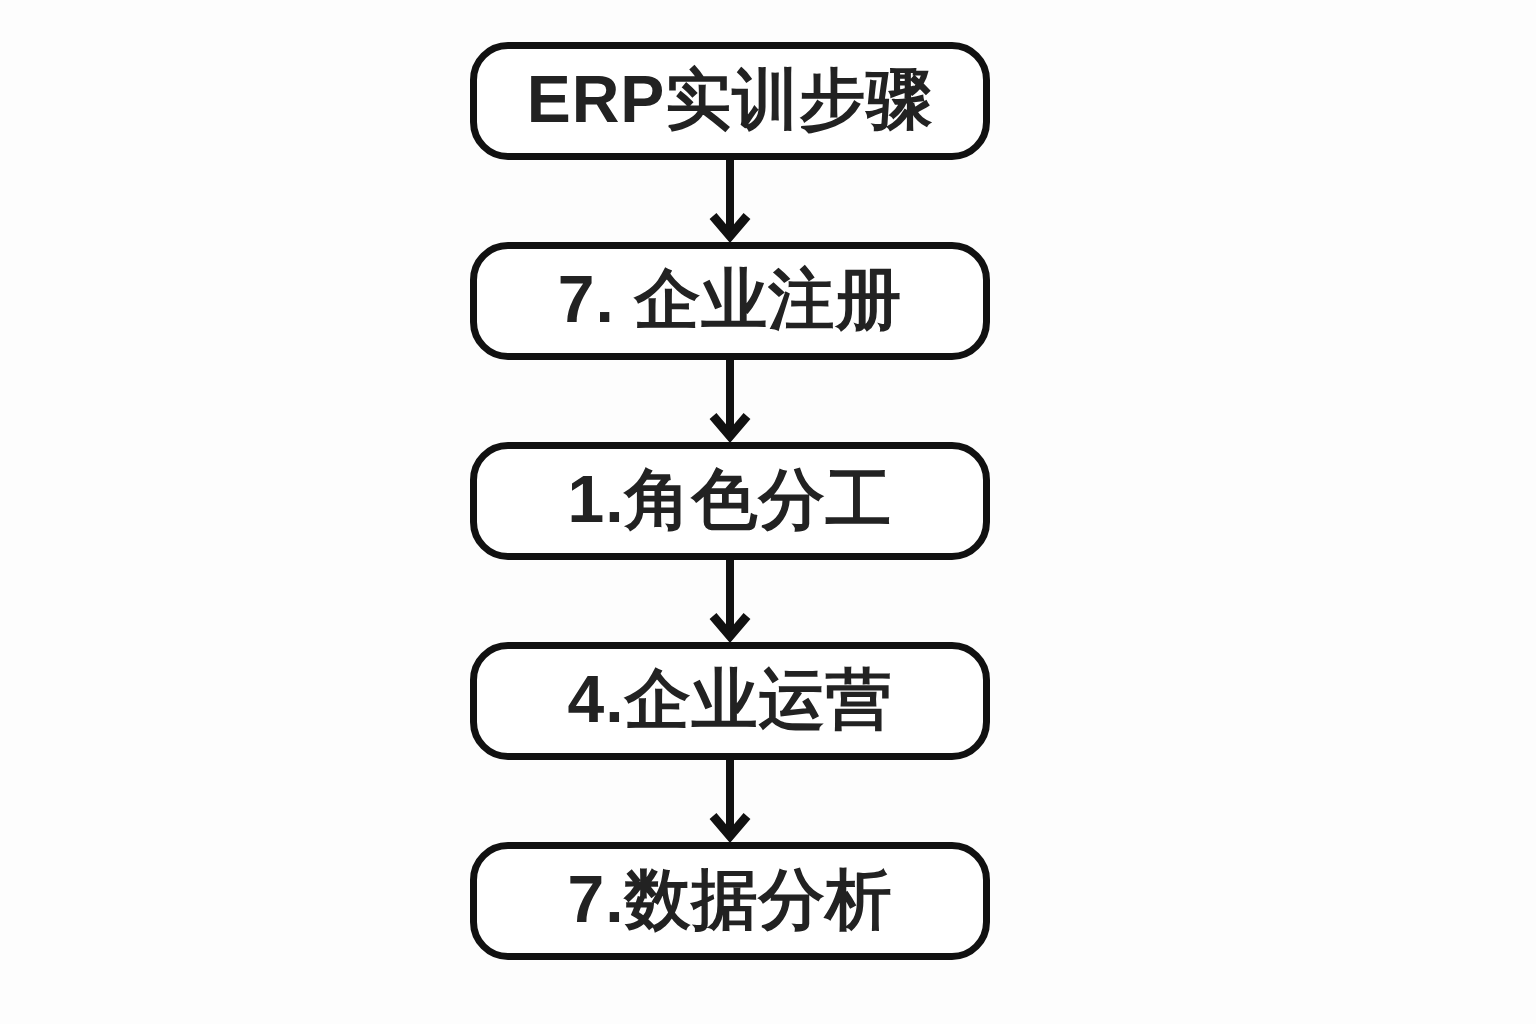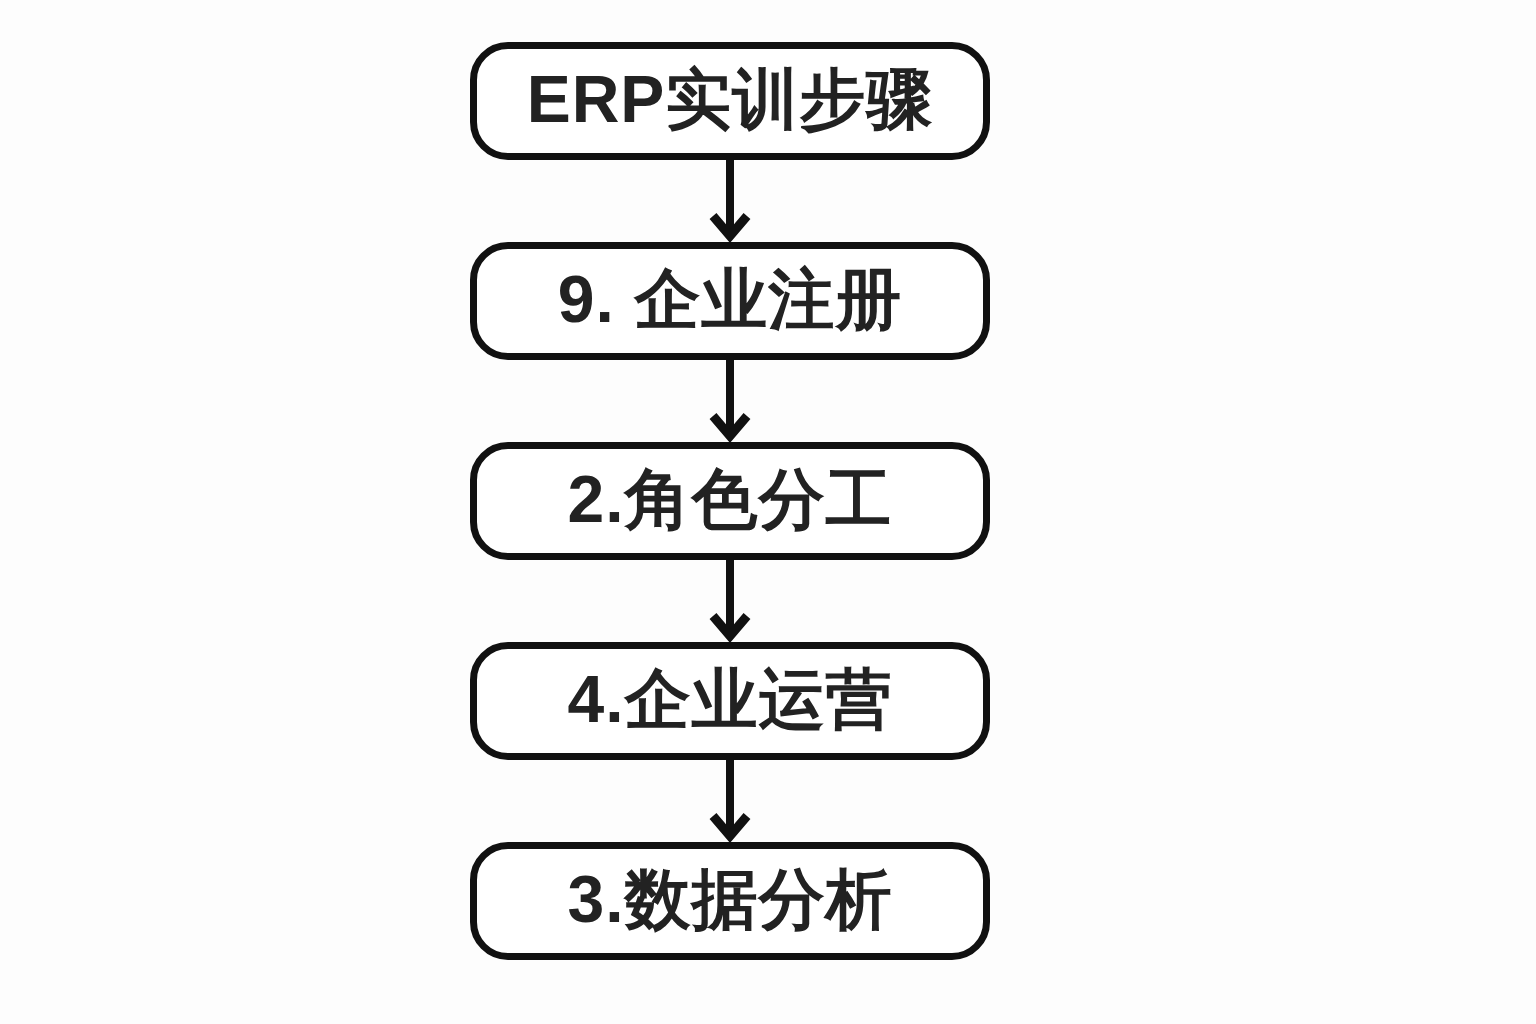--- a/index.html
+++ b/index.html
@@ -78,44 +78,44 @@
     <div class="node">
       <span class="node-label">ERP实训步骤</span>
     </div>
 
     <svg class="arrow" viewBox="0 0 60 82" xmlns="http://www.w3.org/2000/svg">
       <line class="shaft" x1="30" y1="0" x2="30" y2="76"></line>
       <path class="head" d="M13 56 L30 76 L47 56"></path>
     </svg>
 
     <div class="node">
-      <span class="node-label">9. 企业注册</span>
+      <span class="node-label">7. 企业注册</span>
     </div>
 
     <svg class="arrow" viewBox="0 0 60 82" xmlns="http://www.w3.org/2000/svg">
       <line class="shaft" x1="30" y1="0" x2="30" y2="76"></line>
       <path class="head" d="M13 56 L30 76 L47 56"></path>
     </svg>
 
     <div class="node">
-      <span class="node-label">2.角色分工</span>
+      <span class="node-label">1.角色分工</span>
     </div>
 
     <svg class="arrow" viewBox="0 0 60 82" xmlns="http://www.w3.org/2000/svg">
       <line class="shaft" x1="30" y1="0" x2="30" y2="76"></line>
       <path class="head" d="M13 56 L30 76 L47 56"></path>
     </svg>
 
     <div class="node">
       <span class="node-label">4.企业运营</span>
     </div>
 
     <svg class="arrow" viewBox="0 0 60 82" xmlns="http://www.w3.org/2000/svg">
       <line class="shaft" x1="30" y1="0" x2="30" y2="76"></line>
       <path class="head" d="M13 56 L30 76 L47 56"></path>
     </svg>
 
     <div class="node">
-      <span class="node-label">3.数据分析</span>
+      <span class="node-label">7.数据分析</span>
     </div>
 
   </div>
 </div>
 
 </body></html>

